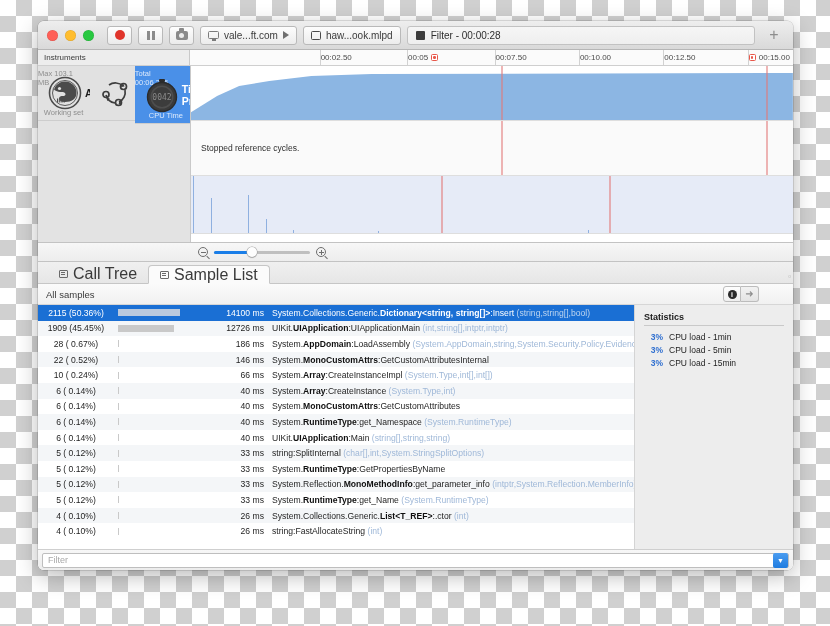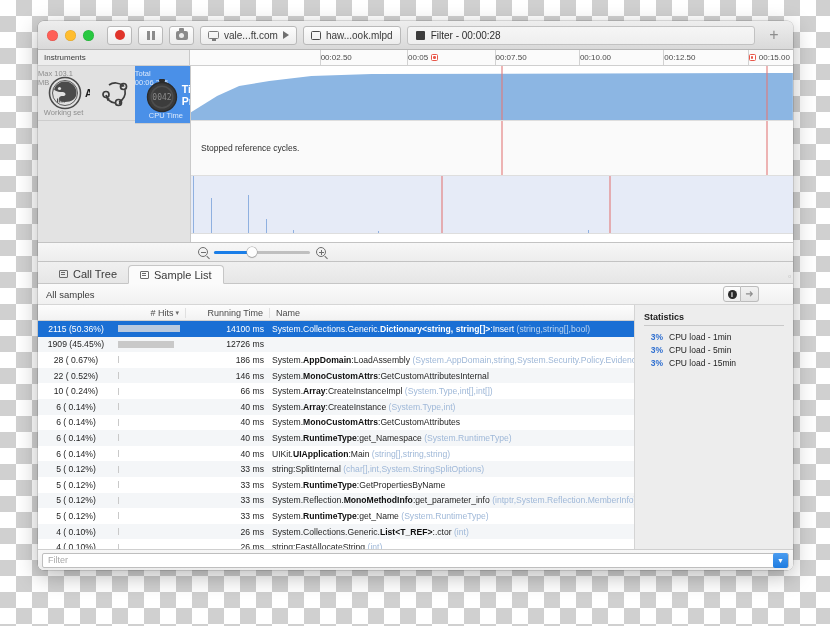--- a/index.html
+++ b/index.html
@@ -294,21 +294,21 @@
     background: linear-gradient(180deg,#f0f0f0,#e6e6e6);
     border-bottom: 1px solid #c6c6c6;
     padding-left: 10px;
     box-sizing: border-box;
     position: relative;
   }
   .tab {
     height: 19px;
     display:flex; align-items:center; gap:5px;
     padding: 0 11px;
-    font-size: 11px; color: #3a3a3a;
+    font-size: 16px; color: #3a3a3a;
     box-sizing: border-box;
     border-radius: 4px 4px 0 0;
   }
   .tab.active {
     background: #fbfbfb;
     border: 1px solid #c6c6c6;
     border-bottom: 1px solid #fbfbfb;
     margin-bottom: -1px;
   }
   .tab-ico {
@@ -670,48 +670,41 @@
         </span>
         <span class="sq-btn">
           <span class="arrow-ico">➜</span>
         </span>
       </span>
     </div>
 
     <div class="body-split">
 
       <div class="table-pane">
-        <div class="thead">
-          <div class="th hits">
-            <span># Hits</span>
-            <span class="caret">▾</span>
-          </div>
-          <div class="th time">Running Time</div>
-          <div class="th name">Name</div>
-        </div>
 
         <div class="rows" id="rows">
             <div class="row sel">
               <div class="c-hits">
                 <span class="hits-num">2115 (50.36%)</span>
                 <span class="hits-bar-wrap">
                   <span class="hits-bar" style="display: block; width: 100%;"></span>
                 </span>
               </div>
               <div class="c-time">14100 ms</div>
               <div class="c-name"><span class="ns">System.Collections.Generic.</span><span class="cls">Dictionary&lt;string, string[]&gt;</span><span class="mth">:Insert</span><span class="args"> (string,string[],bool)</span></div>
             </div>
             <div class="row even">
               <div class="c-hits">
                 <span class="hits-num">1909 (45.45%)</span>
                 <span class="hits-bar-wrap">
                   <span class="hits-bar" style="display: block; width: 90%;"></span>
                 </span>
               </div>
               <div class="c-time">12726 ms</div>
+              <div class="c-name"><span class="ns">UIKit.</span><span class="cls">UIApplication</span><span class="mth">:UIApplicationMain</span><span class="args"> (int,string[],intptr,intptr)</span></div>
             </div>
             <div class="row odd">
               <div class="c-hits">
                 <span class="hits-num">28 ( 0.67%)</span>
                 <span class="hits-bar-wrap">
                   <span class="hits-bar" style="display: block; width: 2%;"></span>
                 </span>
               </div>
               <div class="c-time">186 ms</div>
               <div class="c-name"><span class="ns">System.</span><span class="cls">AppDomain</span><span class="mth">:LoadAssembly</span><span class="args"> (System.AppDomain,string,System.Security.Policy.Evidence,bool)</span></div>

